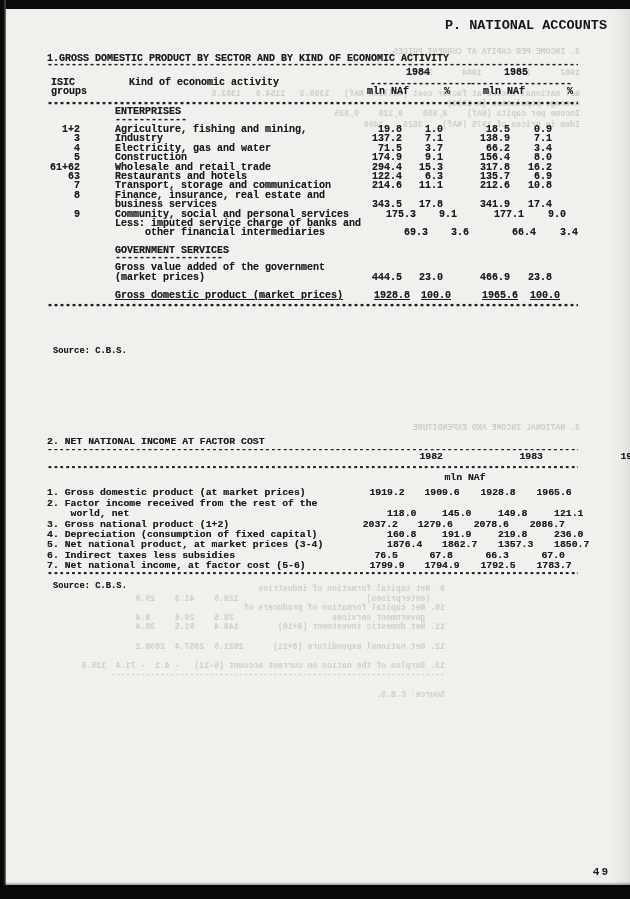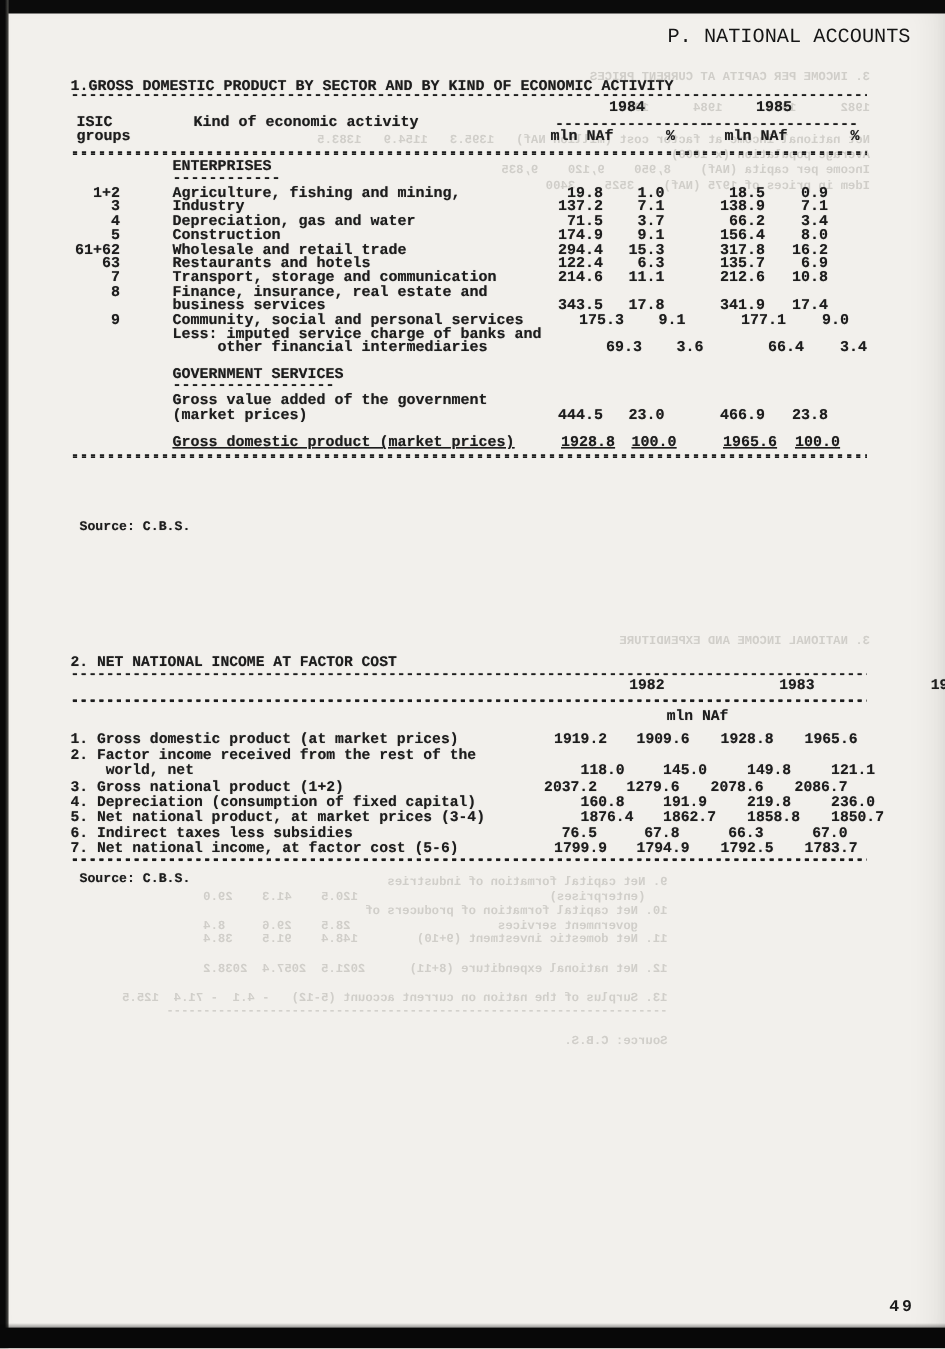--- a/index.html
+++ b/index.html
@@ -5,21 +5,21 @@
   html,body{margin:0;padding:0;}
   body{width:630px;height:899px;background:#e8e6e2;font-family:"Liberation Mono","DejaVu Sans Mono",monospace;}
   .sheet{position:relative;width:630px;height:899px;background:#f2f0ec;overflow:hidden;
          box-shadow:inset -10px 0 18px rgba(0,0,0,.05), inset 0 -8px 12px rgba(0,0,0,.04), inset 0 6px 8px rgba(0,0,0,.03);}
   
   .bar-top{position:absolute;top:0;left:0;width:630px;height:9px;background:#0b0b0b;}
   .bar-left{position:absolute;top:0;left:0;width:6px;height:899px;background:linear-gradient(90deg,#090909 55%,#4a4a46 90%,rgba(0,0,0,0));}
   .bar-bottom{position:absolute;bottom:0;left:0;width:630px;height:14px;background:#080808;}
   .bar-bottom:before{content:"";position:absolute;top:-3px;left:0;width:100%;height:3px;background:linear-gradient(180deg,rgba(0,0,0,0),rgba(0,0,0,.35));}
 
-  .masthead{position:absolute;top:18px;right:23px;font-size:13.5px;font-weight:normal;color:#161616;white-space:nowrap;}
+  .masthead{position:absolute;top:18px;right:23px;font-size:13.5px;font-weight:bold;color:#161616;white-space:nowrap;}
   .pageno{position:absolute;top:866px;right:20px;font-size:11px;font-weight:bold;letter-spacing:2px;color:#1a1a1a;}
 
   .tbl{position:absolute;color:#1d1d1d;font-weight:bold;white-space:nowrap;text-shadow:0 0 .5px rgba(25,25,25,.55);}
   .t1{left:47px;top:54px;width:531px;font-size:10px;line-height:9.4px;}
   .t2{left:47px;top:437px;width:531px;font-size:9.8px;line-height:10.4px;}
 
   .dashfull{width:531px;overflow:hidden;height:6px;line-height:6px;}
   .heavy{text-shadow:0 1.1px 0 currentColor;}
 
   .trow{display:flex;align-items:flex-end;}
@@ -145,21 +145,21 @@
         <div class="trow">
           <span class="c-isic">3</span>
           <div class="c-label">Industry</div>
           <span class="c-v1">137.2</span>
           <span class="c-p1">7.1</span>
           <span class="c-v2">138.9</span>
           <span class="c-p2">7.1</span>
         </div>
         <div class="trow">
           <span class="c-isic">4</span>
-          <div class="c-label">Depreciation, gas and water</div>
+          <div class="c-label">Electricity, gas and water</div>
           <span class="c-v1">71.5</span>
           <span class="c-p1">3.7</span>
           <span class="c-v2">66.2</span>
           <span class="c-p2">3.4</span>
         </div>
         <div class="trow">
           <span class="c-isic">5</span>
           <div class="c-label">Construction</div>
           <span class="c-v1">174.9</span>
           <span class="c-p1">9.1</span>
@@ -292,21 +292,21 @@
           <div class="c2-label">4. Depreciation (consumption of fixed capital)</div>
           <span class="c2-1">160.8</span>
           <span class="c2-2">191.9</span>
           <span class="c2-3">219.8</span>
           <span class="c2-4">236.0</span>
         </div>
         <div class="trow">
           <div class="c2-label">5. Net national product, at market prices (3-4)</div>
           <span class="c2-1">1876.4</span>
           <span class="c2-2">1862.7</span>
-          <span class="c2-3">1858.8</span>
+          <span class="c2-3">1357.3</span>
           <span class="c2-4">1850.7</span>
         </div>
         <div class="trow">
           <div class="c2-label">6. Indirect taxes less subsidies</div>
           <span class="c2-1">76.5</span>
           <span class="c2-2">67.8</span>
           <span class="c2-3">66.3</span>
           <span class="c2-4">67.0</span>
         </div>
         <div class="trow">

